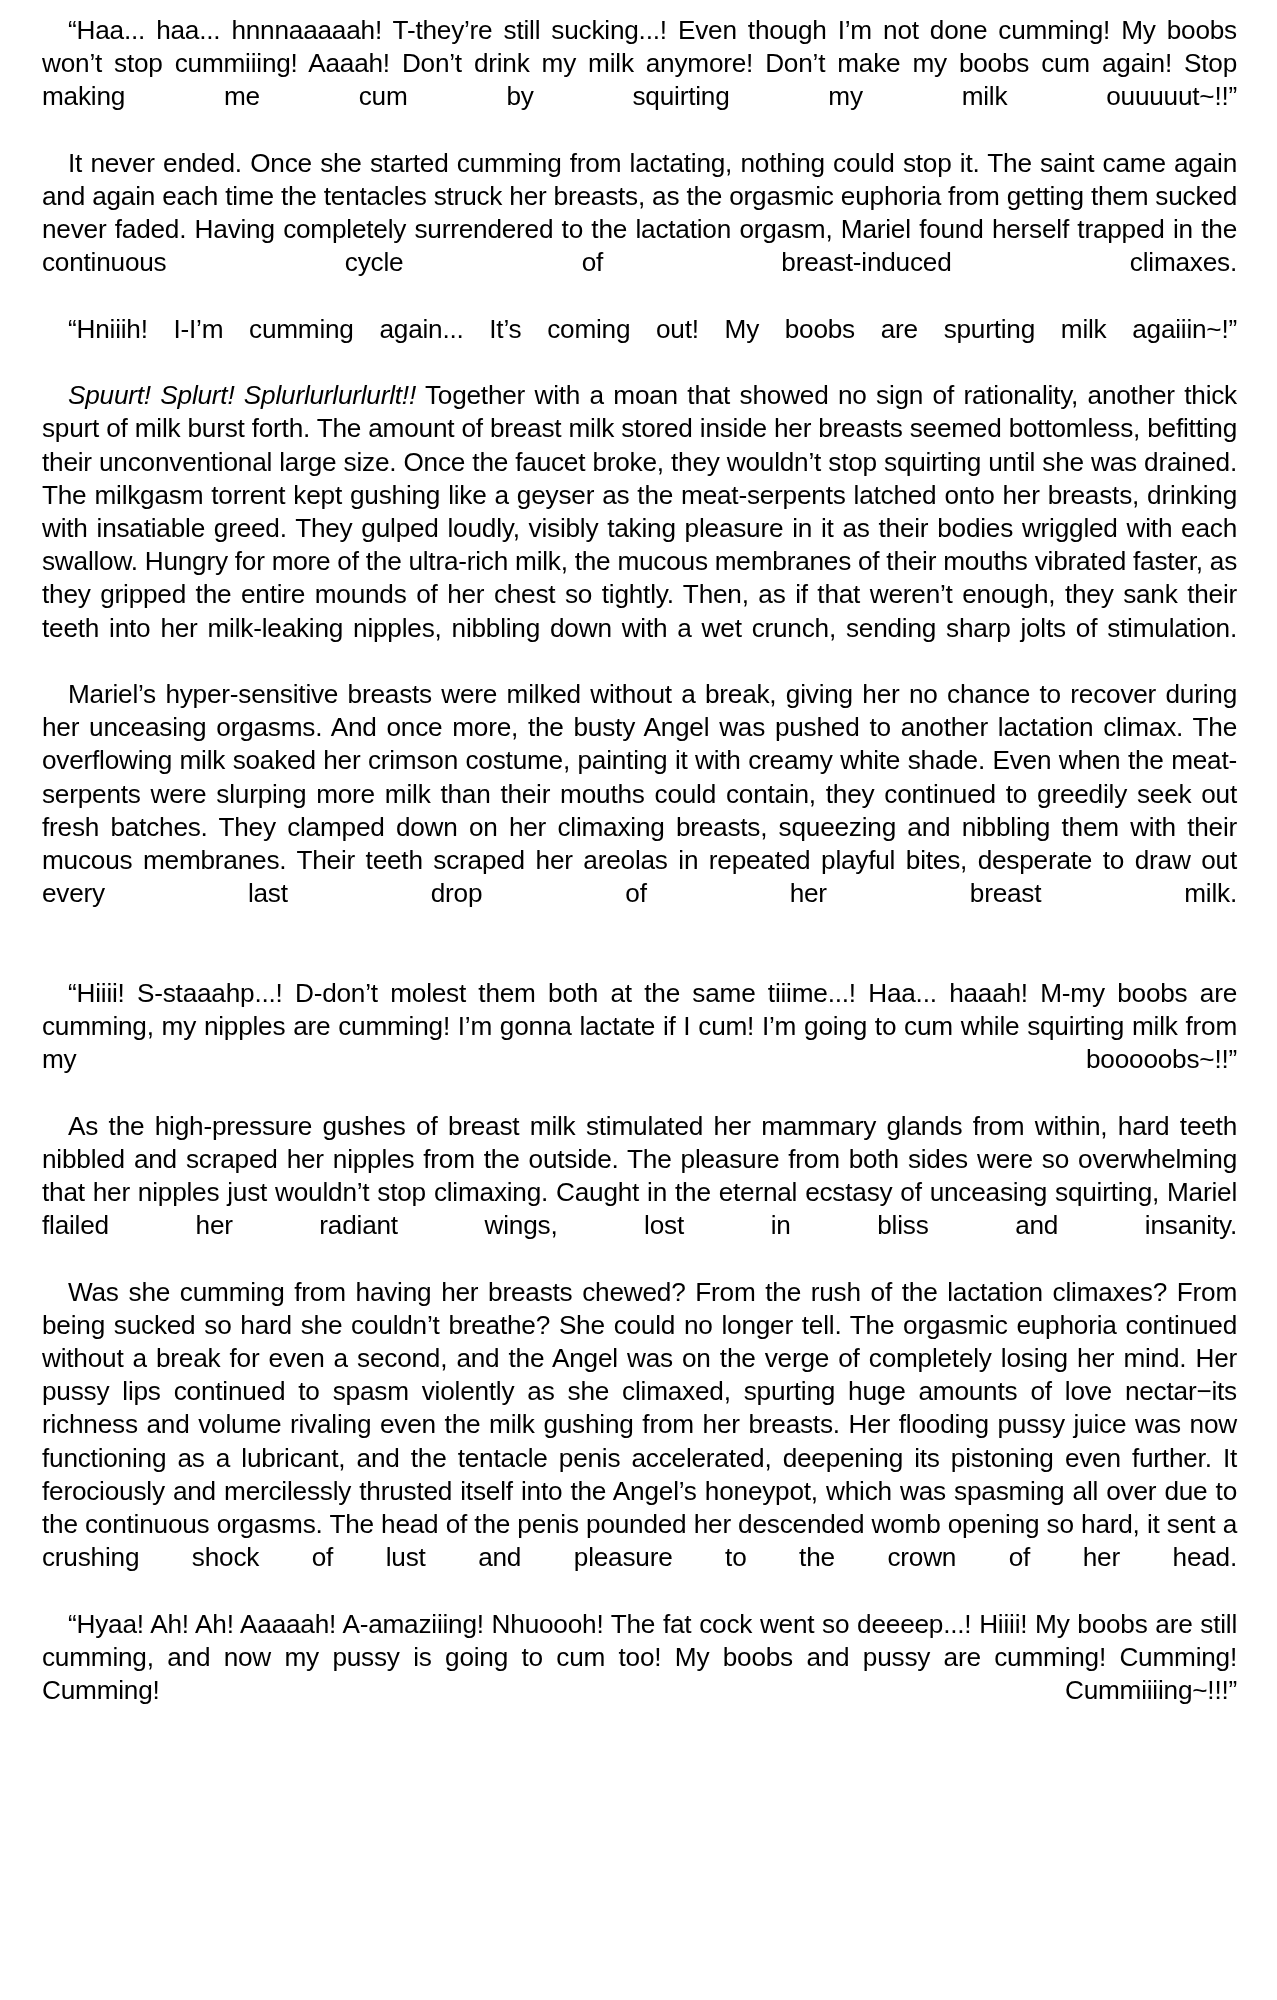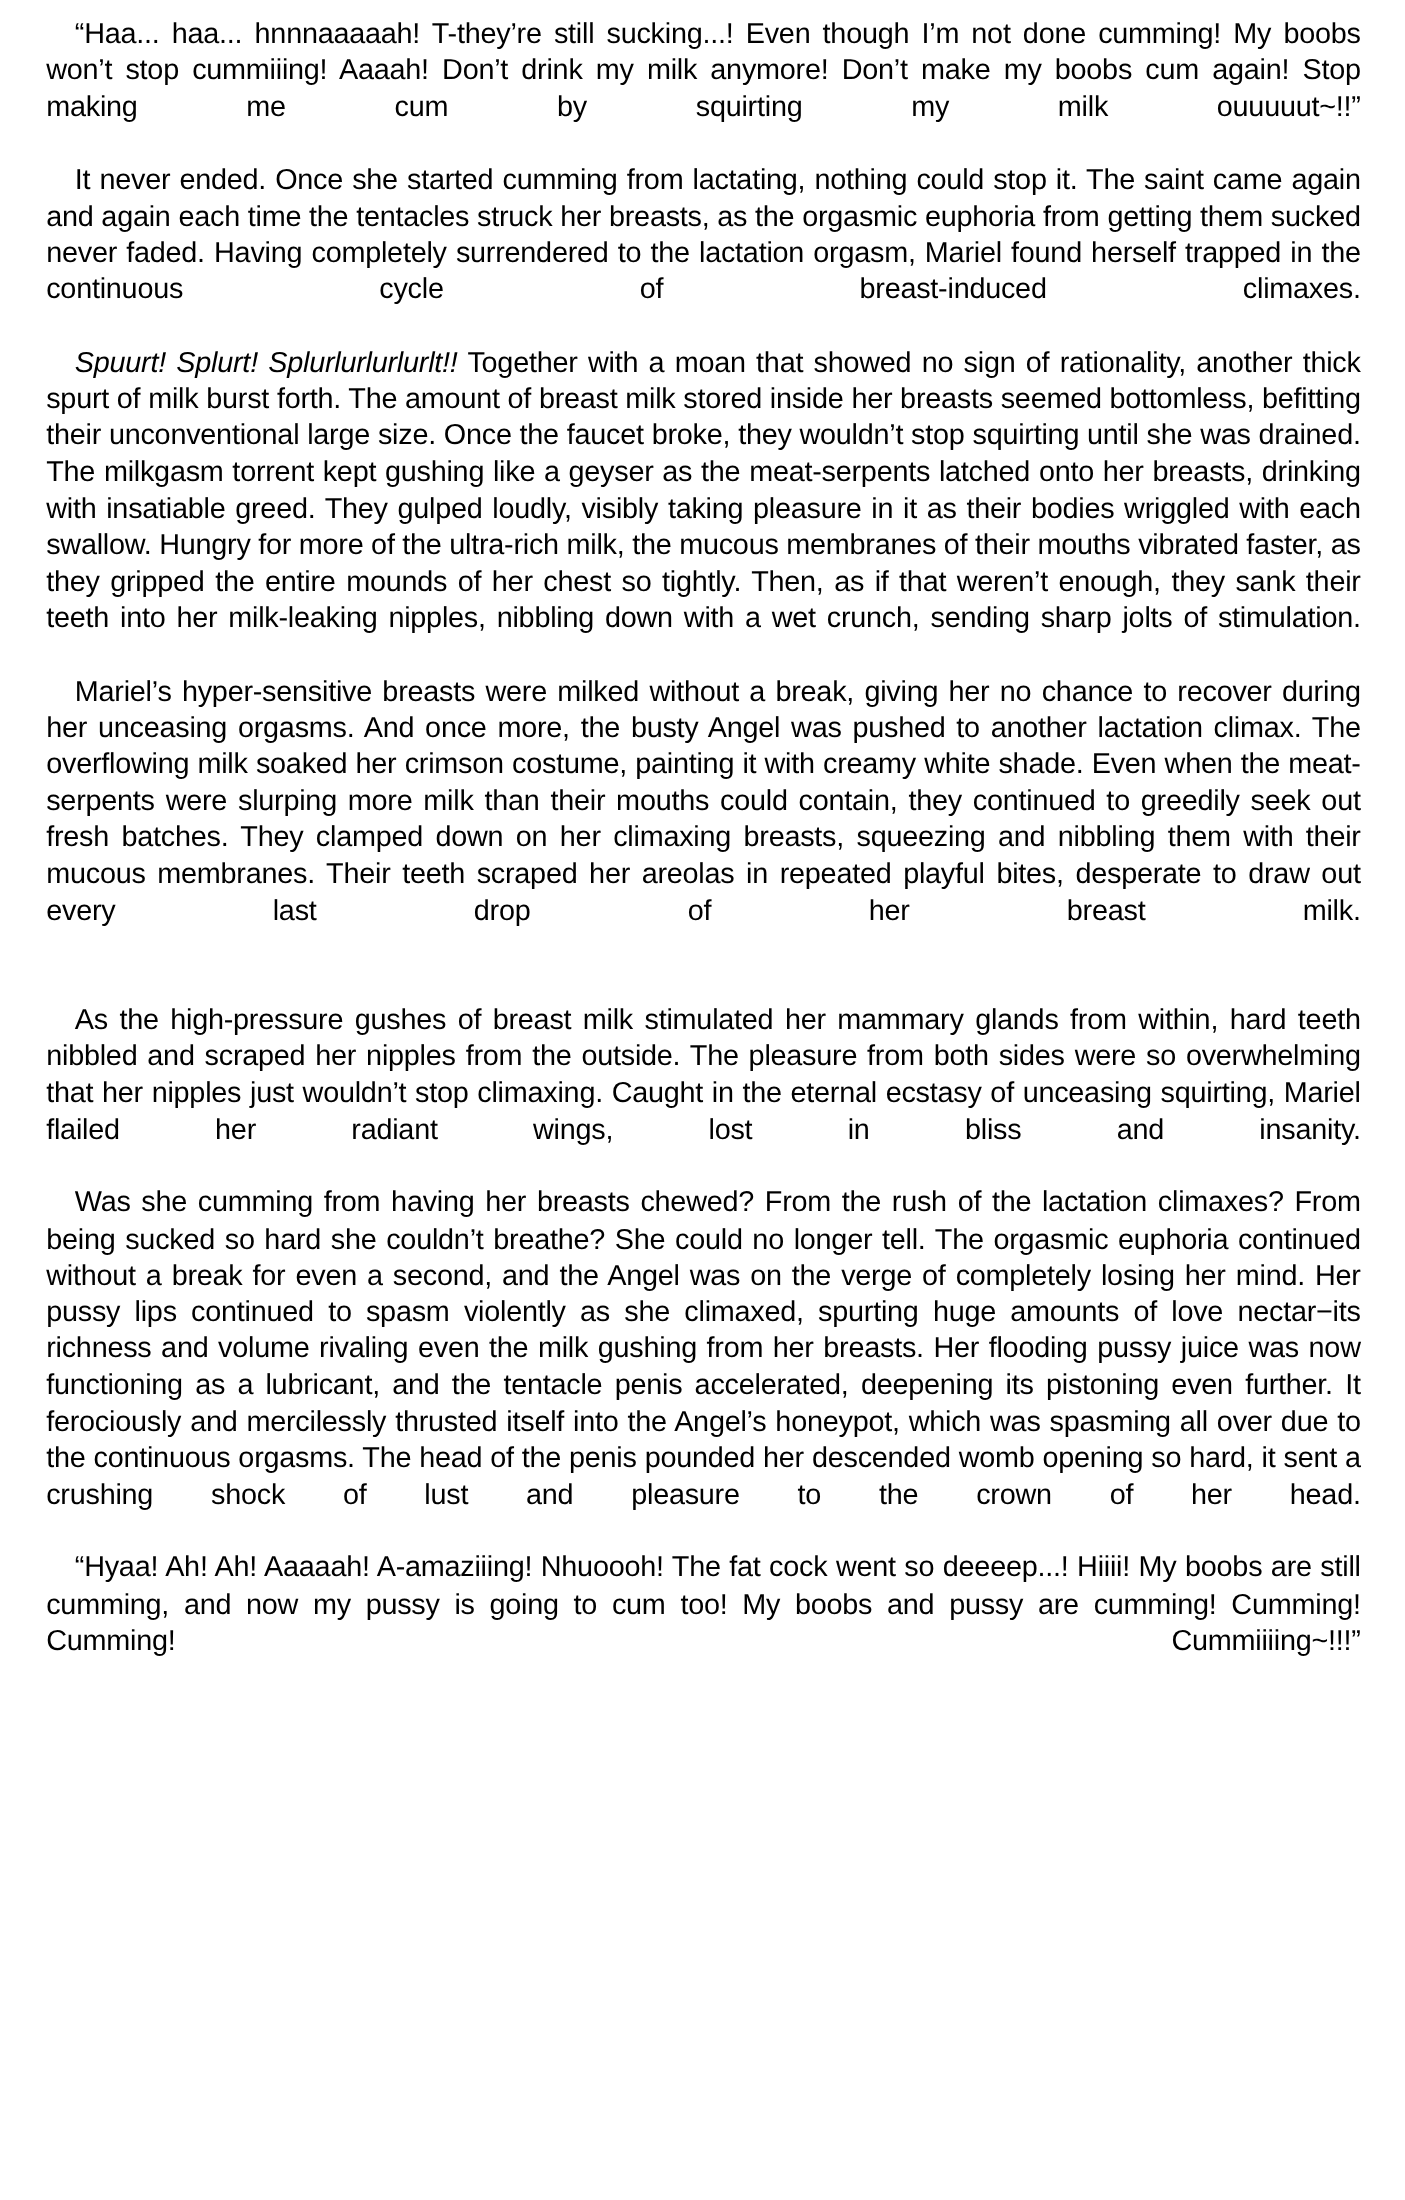--- a/index.html
+++ b/index.html
@@ -71,28 +71,30 @@
 </head>
 <body>
 
 <div id="page">
   <div class="doc-body">
 
     <p class="para">“Haa... haa... hnnnaaaaah! T-they’re still sucking...! Even though I’m not done cumming! My boobs won’t stop cummiiing! Aaaah! Don’t drink my milk anymore! Don’t make my boobs cum again! Stop making me cum by squirting my milk ouuuuut~!!”</p>
 
     <p class="para"> It never ended. Once she started cumming from lactating, nothing could stop it. The saint came again and again each time the tentacles struck her breasts, as the orgasmic euphoria from getting them sucked never faded. Having completely surrendered to the lactation orgasm, Mariel found herself trapped in the continuous cycle of breast-induced climaxes.</p>
 
+    <p class="para">“Hniiih! I-I’m cumming again... It’s coming out! My boobs are spurting milk agaiiin~!”</p>
 
     <p class="para"><span class="onomatopoeia">Spuurt! Splurt! Splurlurlurlurlt!!</span><span> Together with a moan that showed no sign of rationality, another thick spurt of milk burst forth. The amount of breast milk stored inside her breasts seemed bottomless, befitting their unconventional large size. Once the faucet broke, they wouldn’t stop squirting until she was drained. The milkgasm torrent kept gushing like a geyser as the meat-serpents latched onto her breasts, drinking with insatiable greed. They gulped loudly, visibly taking pleasure in it as their bodies wriggled with each swallow. Hungry for more of the ultra-rich milk, the mucous membranes of their mouths vibrated faster, as they gripped the entire mounds of her chest so tightly. Then, as if that weren’t enough, they sank their teeth into her milk-leaking nipples, nibbling down with a wet crunch, sending sharp jolts of stimulation.</span></p>
 
 
     <p class="para">Mariel’s hyper-sensitive breasts were milked without a break, giving her no chance to recover during her unceasing orgasms. And once more, the busty Angel was pushed to another lactation climax. The overflowing milk soaked her crimson costume, painting it with creamy white shade. Even when the meat-serpents were slurping more milk than their mouths could contain, they continued to greedily seek out fresh batches. They clamped down on her climaxing breasts, squeezing and nibbling them with their mucous membranes. Their teeth scraped her areolas in repeated playful bites, desperate to draw out every last drop of her breast milk.</p>
 
     <div class="para-gap"></div>
 
+    <p class="para">“Hiiii! S-staaahp...! D-don’t molest them both at the same tiiime...! Haa... haaah! M-my boobs are cumming, my nipples are cumming! I’m gonna lactate if I cum! I’m going to cum while squirting milk from my booooobs~!!”</p>
 
     <p class="para">As the high-pressure gushes of breast milk stimulated her mammary glands from within, hard teeth nibbled and scraped her nipples from the outside. The pleasure from both sides were so overwhelming that her nipples just wouldn’t stop climaxing. Caught in the eternal ecstasy of unceasing squirting, Mariel flailed her radiant wings, lost in bliss and insanity.</p>
 
 
     <p class="para">Was she cumming from having her breasts chewed? From the rush of the lactation climaxes? From being sucked so hard she couldn’t breathe? She could no longer tell. The orgasmic euphoria continued without a break for even a second, and the Angel was on the verge of completely losing her mind. Her pussy lips continued to spasm violently as she climaxed, spurting huge amounts of love nectar−its richness and volume rivaling even the milk gushing from her breasts. Her flooding pussy juice was now functioning as a lubricant, and the tentacle penis accelerated, deepening its pistoning even further. It ferociously and mercilessly thrusted itself into the Angel’s honeypot, which was spasming all over due to the continuous orgasms. The head of the penis pounded her descended womb opening so hard, it sent a crushing shock of lust and pleasure to the crown of her head.</p>
 
     <p class="para">“Hyaa! Ah! Ah! Aaaaah! A-amaziiing! Nhuoooh! The fat cock went so deeeep...! Hiiii! My boobs are still cumming, and now my pussy is going to cum too! My boobs and pussy are cumming! Cumming! Cumming! Cummiiiing~!!!”</p>
 
   </div>
 </div>

